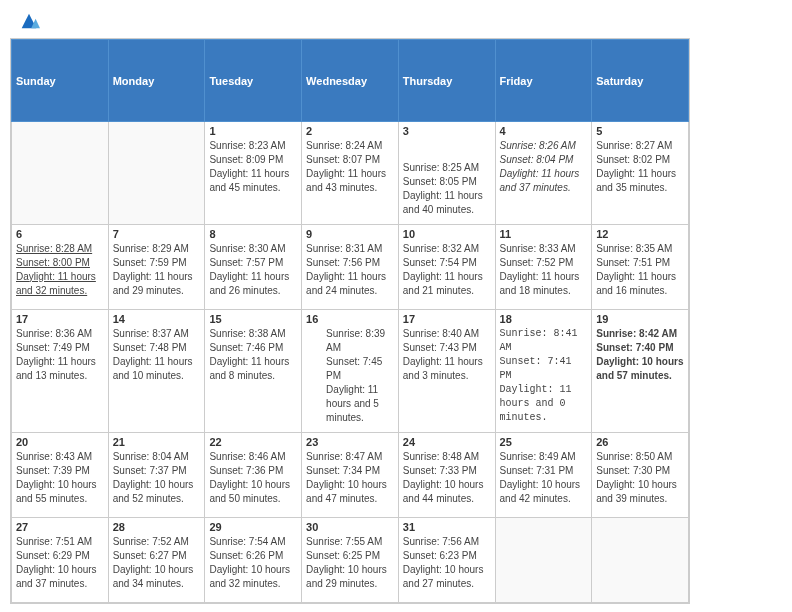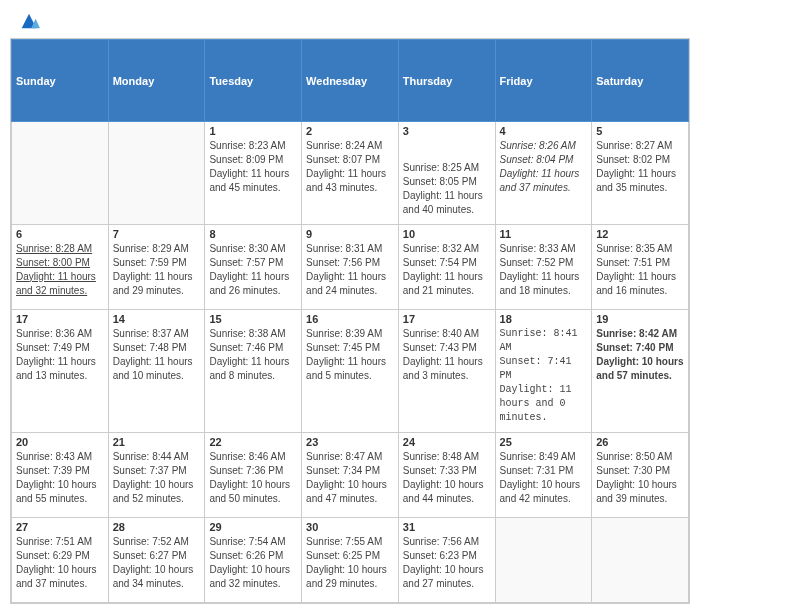--- a/index.html
+++ b/index.html
@@ -235,21 +235,21 @@
 Daylight: 11 hours and 10 minutes.</div>
             </td>
             <td>
               <div class="day-num">15</div>
               <div class="day-info" style="white-space: pre-line;">Sunrise: 8:38 AM
 Sunset: 7:46 PM
 Daylight: 11 hours and 8 minutes.</div>
             </td>
             <td>
               <div class="day-num">16</div>
-              <div class="day-info" style="white-space: pre-line;">Sunrise: 8:39 AM
+              <div class="day-info" style="white-space: pre-line; margin-left: 20px;">Sunrise: 8:39 AM
 Sunset: 7:45 PM
 Daylight: 11 hours and 5 minutes.</div>
             </td>
             <td>
               <div class="day-num">17</div>
               <div class="day-info" style="white-space: pre-line;">Sunrise: 8:40 AM
 Sunset: 7:43 PM
 Daylight: 11 hours and 3 minutes.</div>
             </td>
             <td>
@@ -267,21 +267,21 @@
           </tr>
           <tr>
             <td>
               <div class="day-num">20</div>
               <div class="day-info" style="white-space: pre-line;">Sunrise: 8:43 AM
 Sunset: 7:39 PM
 Daylight: 10 hours and 55 minutes.</div>
             </td>
             <td>
               <div class="day-num">21</div>
-              <div class="day-info" style="white-space: pre-line;">Sunrise: 8:44 AM
+              <div class="day-info" style="white-space: pre-line;">Sunrise: 8:04 AM
 Sunset: 7:37 PM
 Daylight: 10 hours and 52 minutes.</div>
             </td>
             <td>
               <div class="day-num">22</div>
               <div class="day-info" style="white-space: pre-line;">Sunrise: 8:46 AM
 Sunset: 7:36 PM
 Daylight: 10 hours and 50 minutes.</div>
             </td>
             <td>

